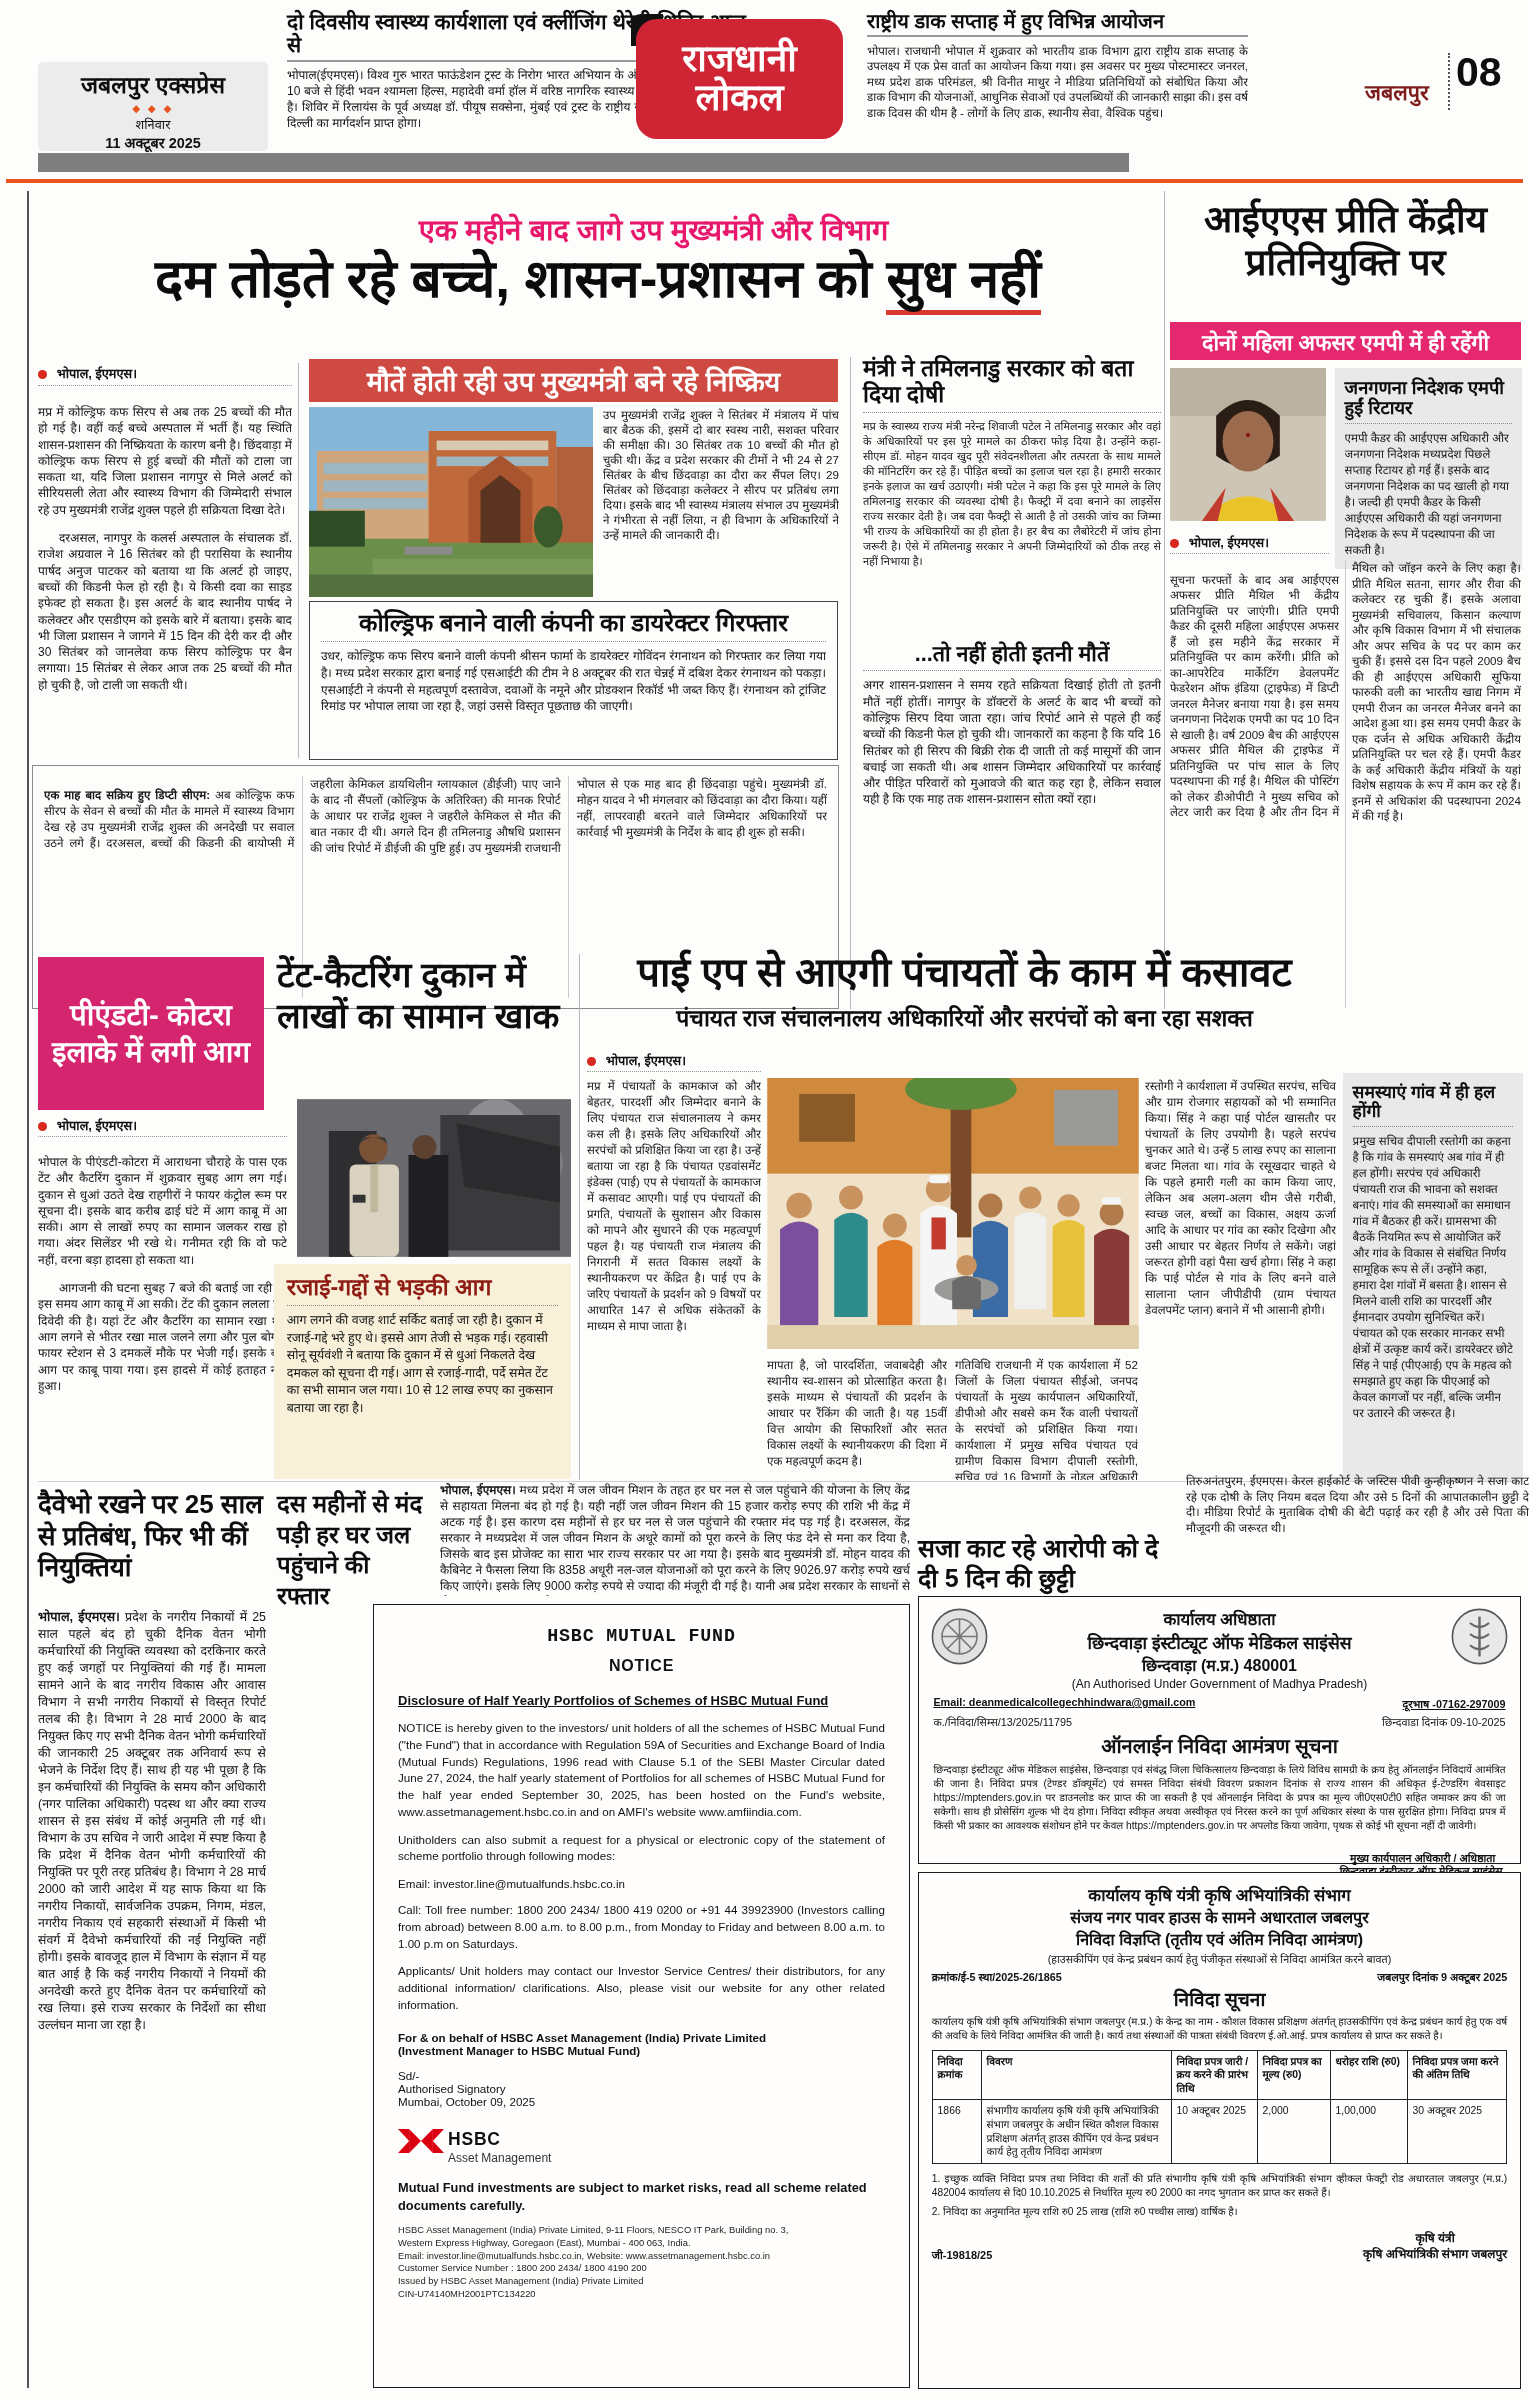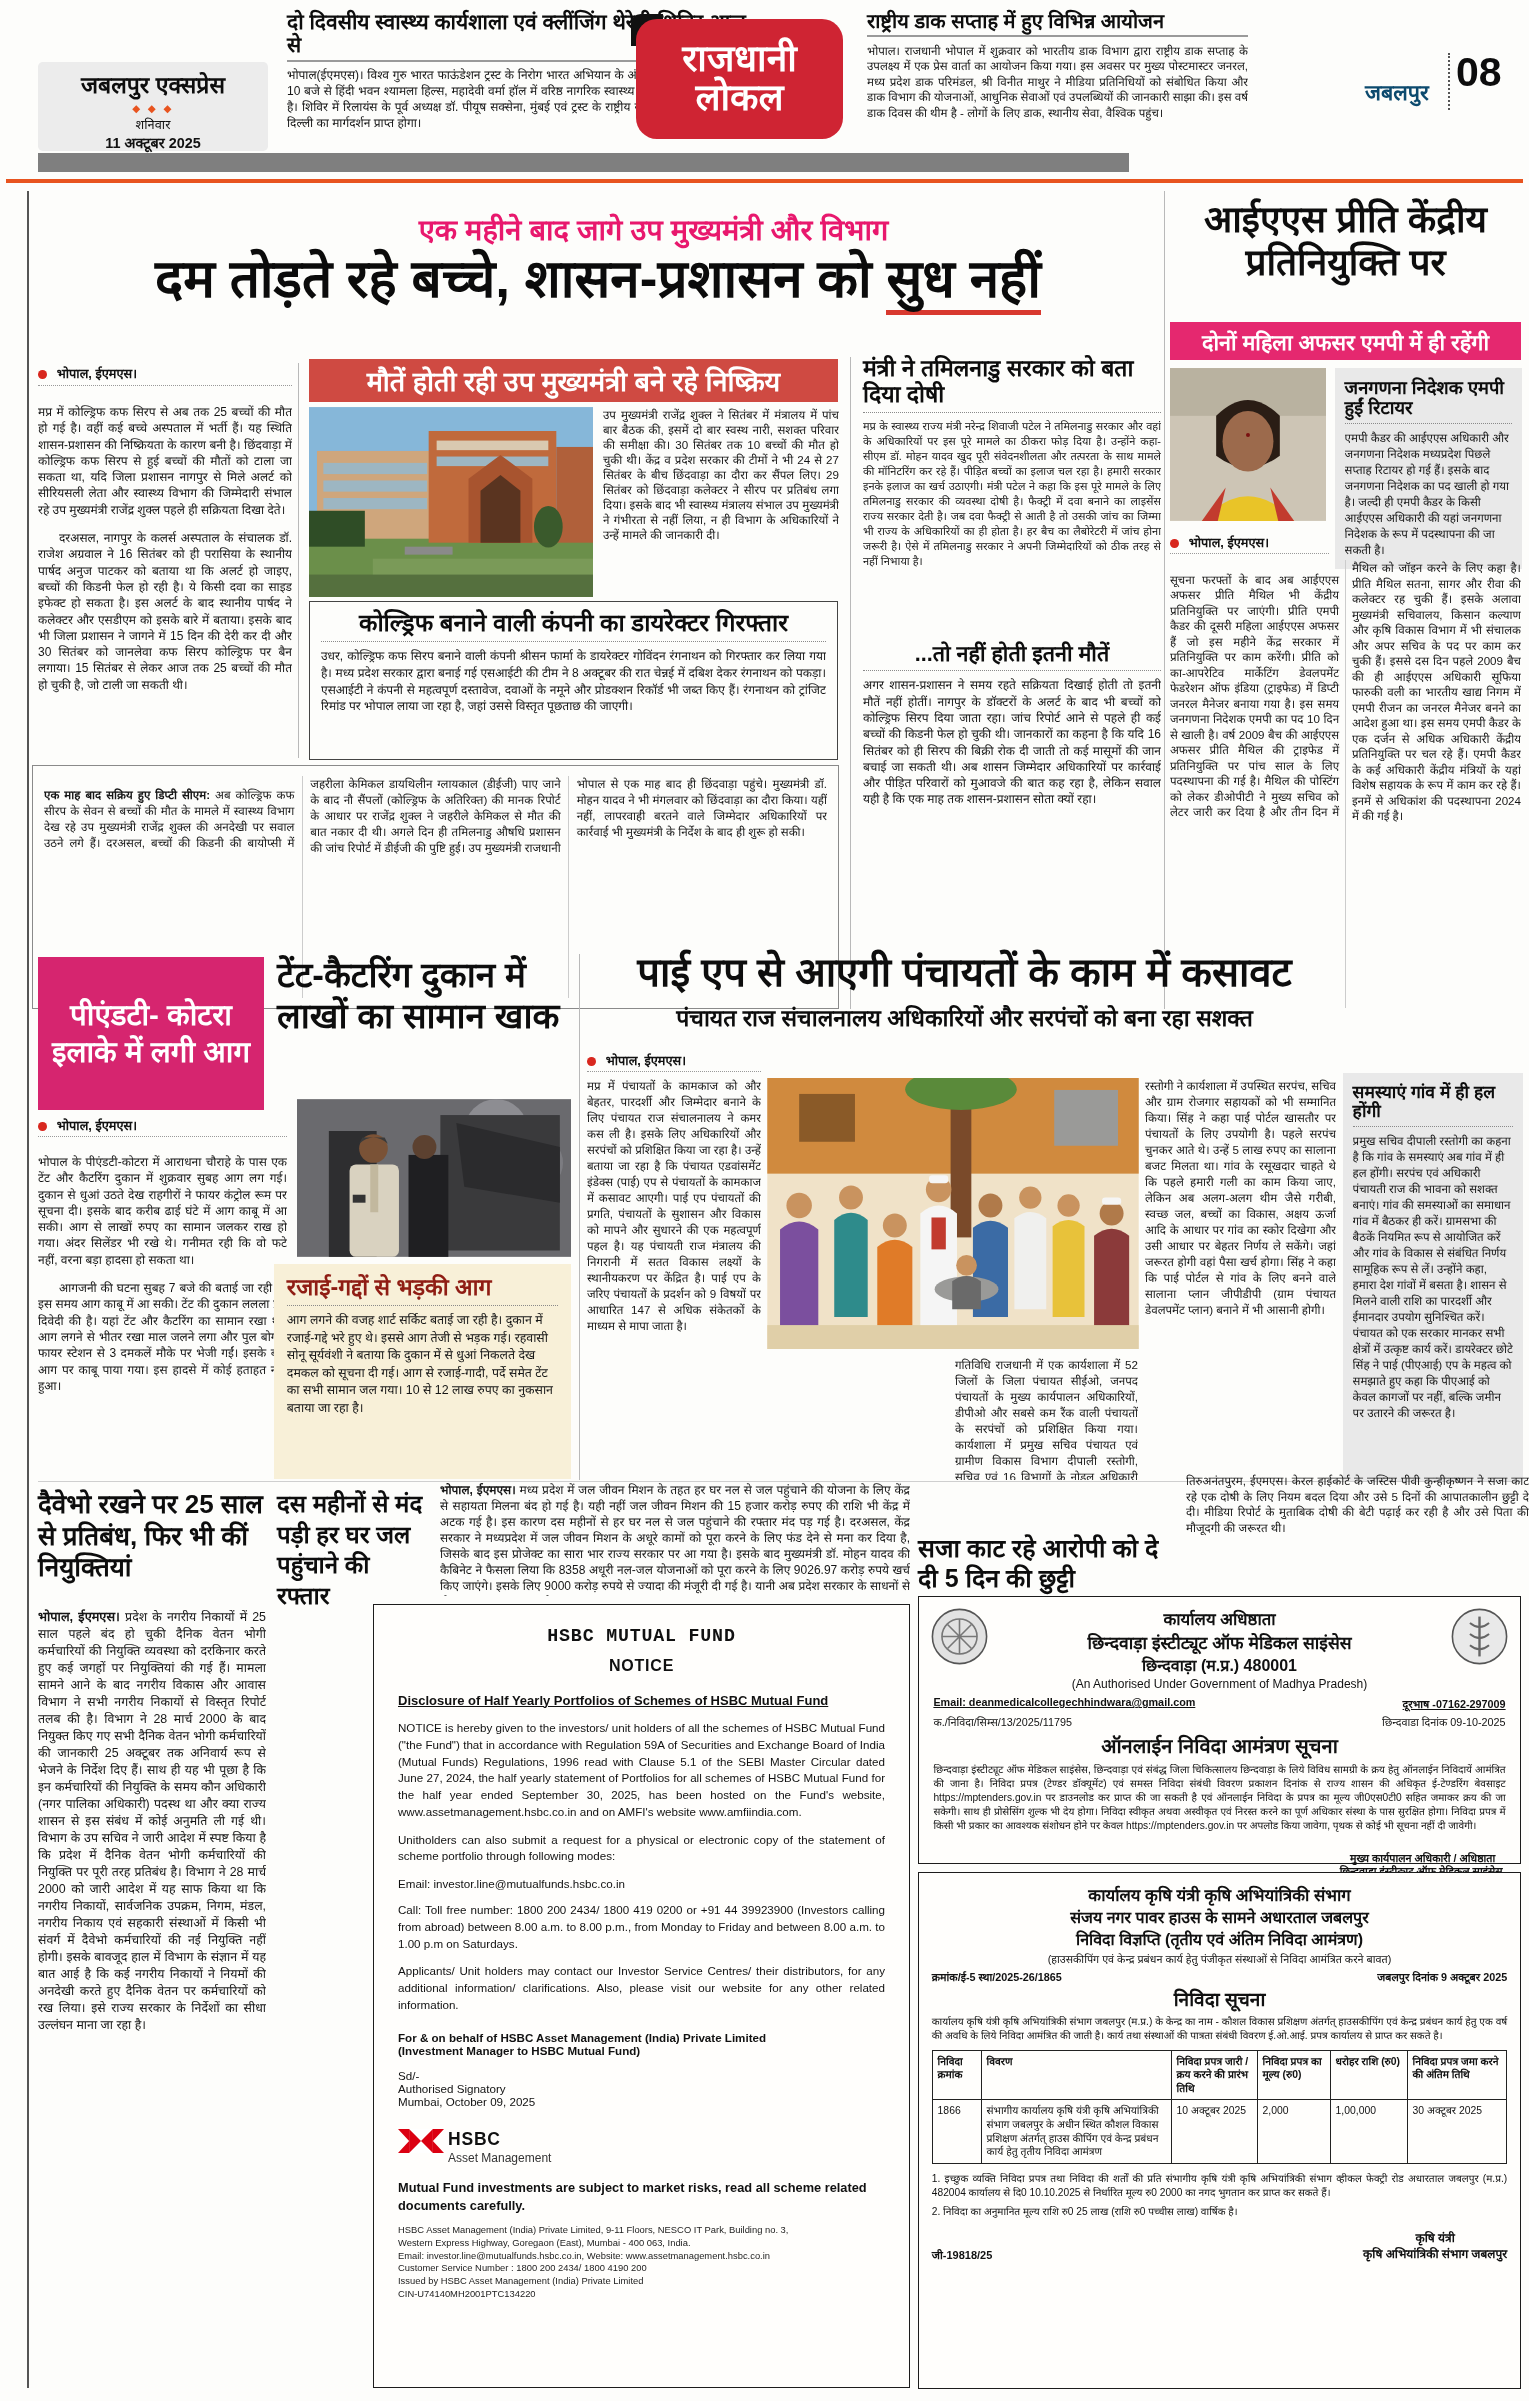--- a/index.html
+++ b/index.html
@@ -49,21 +49,21 @@
   <div class="abs" style="left:636px;top:19px;width:207px;height:120px;background:#cf2433;border-radius:21px;display:flex;flex-direction:column;align-items:center;justify-content:center;">
     <div style="color:#fff;font-weight:800;font-size:37px;line-height:1.05;">राजधानी</div>
     <div style="color:#fff;font-weight:800;font-size:37px;line-height:1.05;">लोकल</div>
   </div>
 
   <div class="abs" style="left:867px;top:9.6px;width:381px;height:142px;">
     <div class="hl double-under" style="font-size:20px;">राष्ट्रीय डाक सप्ताह में हुए विभिन्न आयोजन</div>
     <div class="body-txt clip" style="margin-top:5.6px;font-size:11.6px;line-height:15.5px;height:94px;">भोपाल। राजधानी भोपाल में शुक्रवार को भारतीय डाक विभाग द्वारा राष्ट्रीय डाक सप्ताह के उपलक्ष्य में एक प्रेस वार्ता का आयोजन किया गया। इस अवसर पर मुख्य पोस्टमास्टर जनरल, मध्य प्रदेश डाक परिमंडल, श्री विनीत माथुर ने मीडिया प्रतिनिधियों को संबोधित किया और डाक विभाग की योजनाओं, आधुनिक सेवाओं एवं उपलब्धियों की जानकारी साझा की। इस वर्ष डाक दिवस की थीम है - लोगों के लिए डाक, स्थानीय सेवा, वैश्विक पहुंच।</div>
   </div>
 
-  <div class="abs" style="left:1365px;top:77px;font-size:21.5px;font-weight:600;color:#0c4a6e;">जबलपुर</div>
+  <div class="abs" style="left:1365px;top:77px;font-size:21.5px;font-weight:600;color:#7f1d1d;">जबलपुर</div>
   <div class="abs" style="left:1448px;top:53px;height:57px;border-left:2.4px dotted #555;"></div>
   <div class="abs" style="left:1456px;top:49px;font-size:41px;font-weight:800;color:#0d0d0d;">08</div>
 
   <div class="abs" style="left:38px;top:153px;width:1091px;height:19px;background:#7f7f7f;"></div>
   <div class="abs" style="left:6.4px;top:179px;width:1517px;height:4px;background:#e8541f;"></div>
   <div class="abs rule-v2" style="left:27px;top:191px;height:2197px;"></div>
 
   <div class="abs center" style="left:159px;top:209px;width:989px;font-weight:800;font-size:29px;color:#e8186d;">एक महीने बाद जागे उप मुख्यमंत्री और विभाग</div>
 
   <div class="abs center" style="left:40px;top:249px;width:1116px;font-weight:800;font-size:53px;line-height:1.12;color:#0b0b0b;">
@@ -236,20 +236,21 @@
           <rect x="420" y="150" width="24" height="9" rx="4" fill="#f5f5f5"></rect>
         <path d="M410 320 L410 198 Q432 180 454 198 L454 320 Z" fill="#8b3a3a"></path>
         <ellipse cx="250" cy="265" rx="40" ry="16" fill="#9a9a98"></ellipse>
         <circle cx="250" cy="235" r="13" fill="#c9935f"></circle>
           <path d="M232 290 L232 255 Q250 242 268 255 L268 290 Z" fill="#6a6a6a"></path>
       </g>
       <rect x="0" y="310" width="466" height="30" fill="#e0cfa8"></rect>
     </svg>
   </div>
 
+  <div class="abs body-txt clip" style="left:767px;top:1357px;width:180px;height:123px;font-size:11.6px;line-height:16px;">मापता है, जो पारदर्शिता, जवाबदेही और स्थानीय स्व-शासन को प्रोत्साहित करता है। इसके माध्यम से पंचायतों की प्रदर्शन के आधार पर रैंकिंग की जाती है। यह 15वीं वित्त आयोग की सिफारिशों और सतत विकास लक्ष्यों के स्थानीयकरण की दिशा में एक महत्वपूर्ण कदम है।</div>
   <div class="abs body-txt clip" style="left:955px;top:1357px;width:183px;height:123px;font-size:11.6px;line-height:16px;">गतिविधि राजधानी में एक कार्यशाला में 52 जिलों के जिला पंचायत सीईओ, जनपद पंचायतों के मुख्य कार्यपालन अधिकारियों, डीपीओ और सबसे कम रैंक वाली पंचायतों के सरपंचों को प्रशिक्षित किया गया। कार्यशाला में प्रमुख सचिव पंचायत एवं ग्रामीण विकास विभाग दीपाली रस्तोगी, सचिव एवं 16 विभागों के नोडल अधिकारी भी शामिल रहे।</div>
   <div class="abs body-txt clip" style="left:1145px;top:1078px;width:191px;height:402px;font-size:11.6px;line-height:16px;">रस्तोगी ने कार्यशाला में उपस्थित सरपंच, सचिव और ग्राम रोजगार सहायकों को भी सम्मानित किया। सिंह ने कहा पाई पोर्टल खासतौर पर पंचायतों के लिए उपयोगी है। पहले सरपंच चुनकर आते थे। उन्हें 5 लाख रुपए का सालाना बजट मिलता था। गांव के रसूखदार चाहते थे कि पहले हमारी गली का काम किया जाए, लेकिन अब अलग-अलग थीम जैसे गरीबी, स्वच्छ जल, बच्चों का विकास, अक्षय ऊर्जा आदि के आधार पर गांव का स्कोर दिखेगा और उसी आधार पर बेहतर निर्णय ले सकेंगे। जहां जरूरत होगी वहां पैसा खर्च होगा। सिंह ने कहा कि पाई पोर्टल से गांव के लिए बनने वाले सालाना प्लान जीपीडीपी (ग्राम पंचायत डेवलपमेंट प्लान) बनाने में भी आसानी होगी।</div>
 
   <div class="abs graybox" style="left:1343px;top:1073px;width:180px;height:408px;padding:9.6px 9.6px;">
     <div class="hl dotted-under" style="font-size:17.5px;">समस्याएं गांव में ही हल होंगी</div>
     <div class="body-txt clip" style="margin-top:6.4px;font-size:11.6px;line-height:16px;height:351px;text-align:left;">प्रमुख सचिव दीपाली रस्तोगी का कहना है कि गांव के समस्याएं अब गांव में ही हल होंगी। सरपंच एवं अधिकारी पंचायती राज की भावना को सशक्त बनाएं। गांव की समस्याओं का समाधान गांव में बैठकर ही करें। ग्रामसभा की बैठकें नियमित रूप से आयोजित करें और गांव के विकास से संबंधित निर्णय सामूहिक रूप से लें। उन्होंने कहा, हमारा देश गांवों में बसता है। शासन से मिलने वाली राशि का पारदर्शी और ईमानदार उपयोग सुनिश्चित करें। पंचायत को एक सरकार मानकर सभी क्षेत्रों में उत्कृष्ट कार्य करें। डायरेक्टर छोटे सिंह ने पाई (पीएआई) एप के महत्व को समझाते हुए कहा कि पीएआई को केवल कागजों पर नहीं, बल्कि जमीन पर उतारने की जरूरत है।</div>
   </div>
 
   <div class="abs" style="left:38px;top:1481px;width:1483px;border-top:0.8px solid #cfcfcf;"></div>
 

